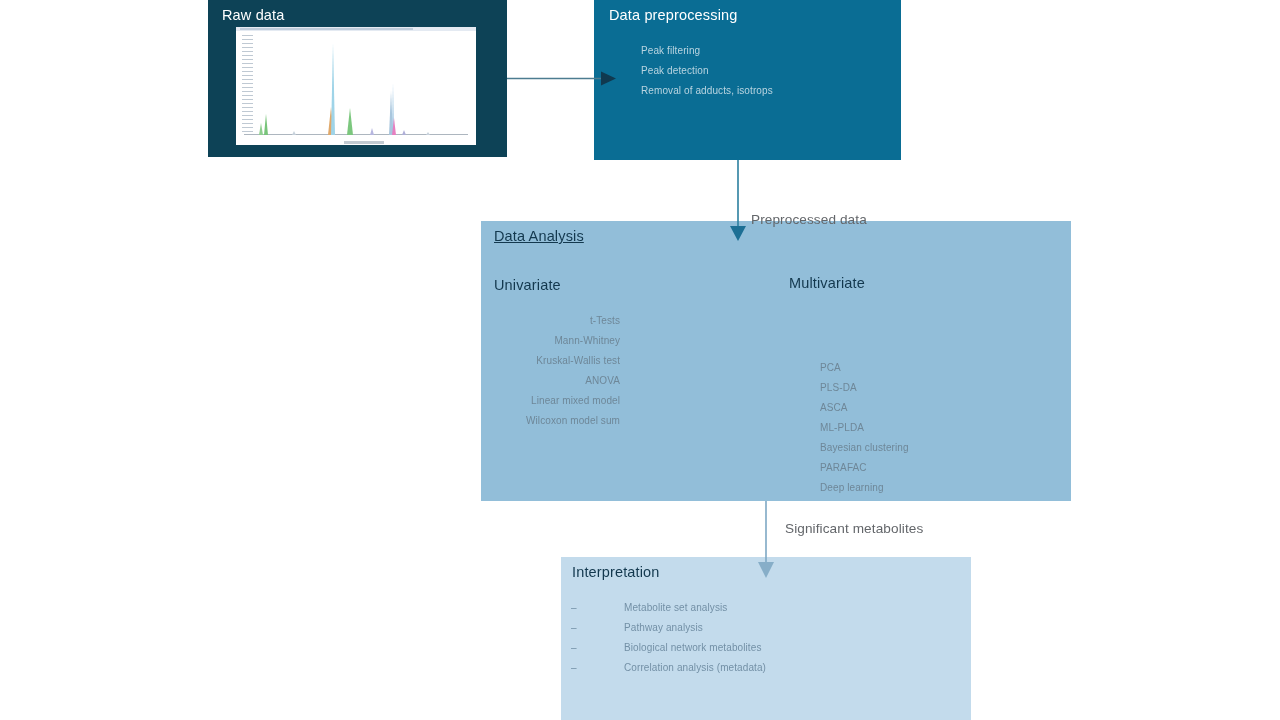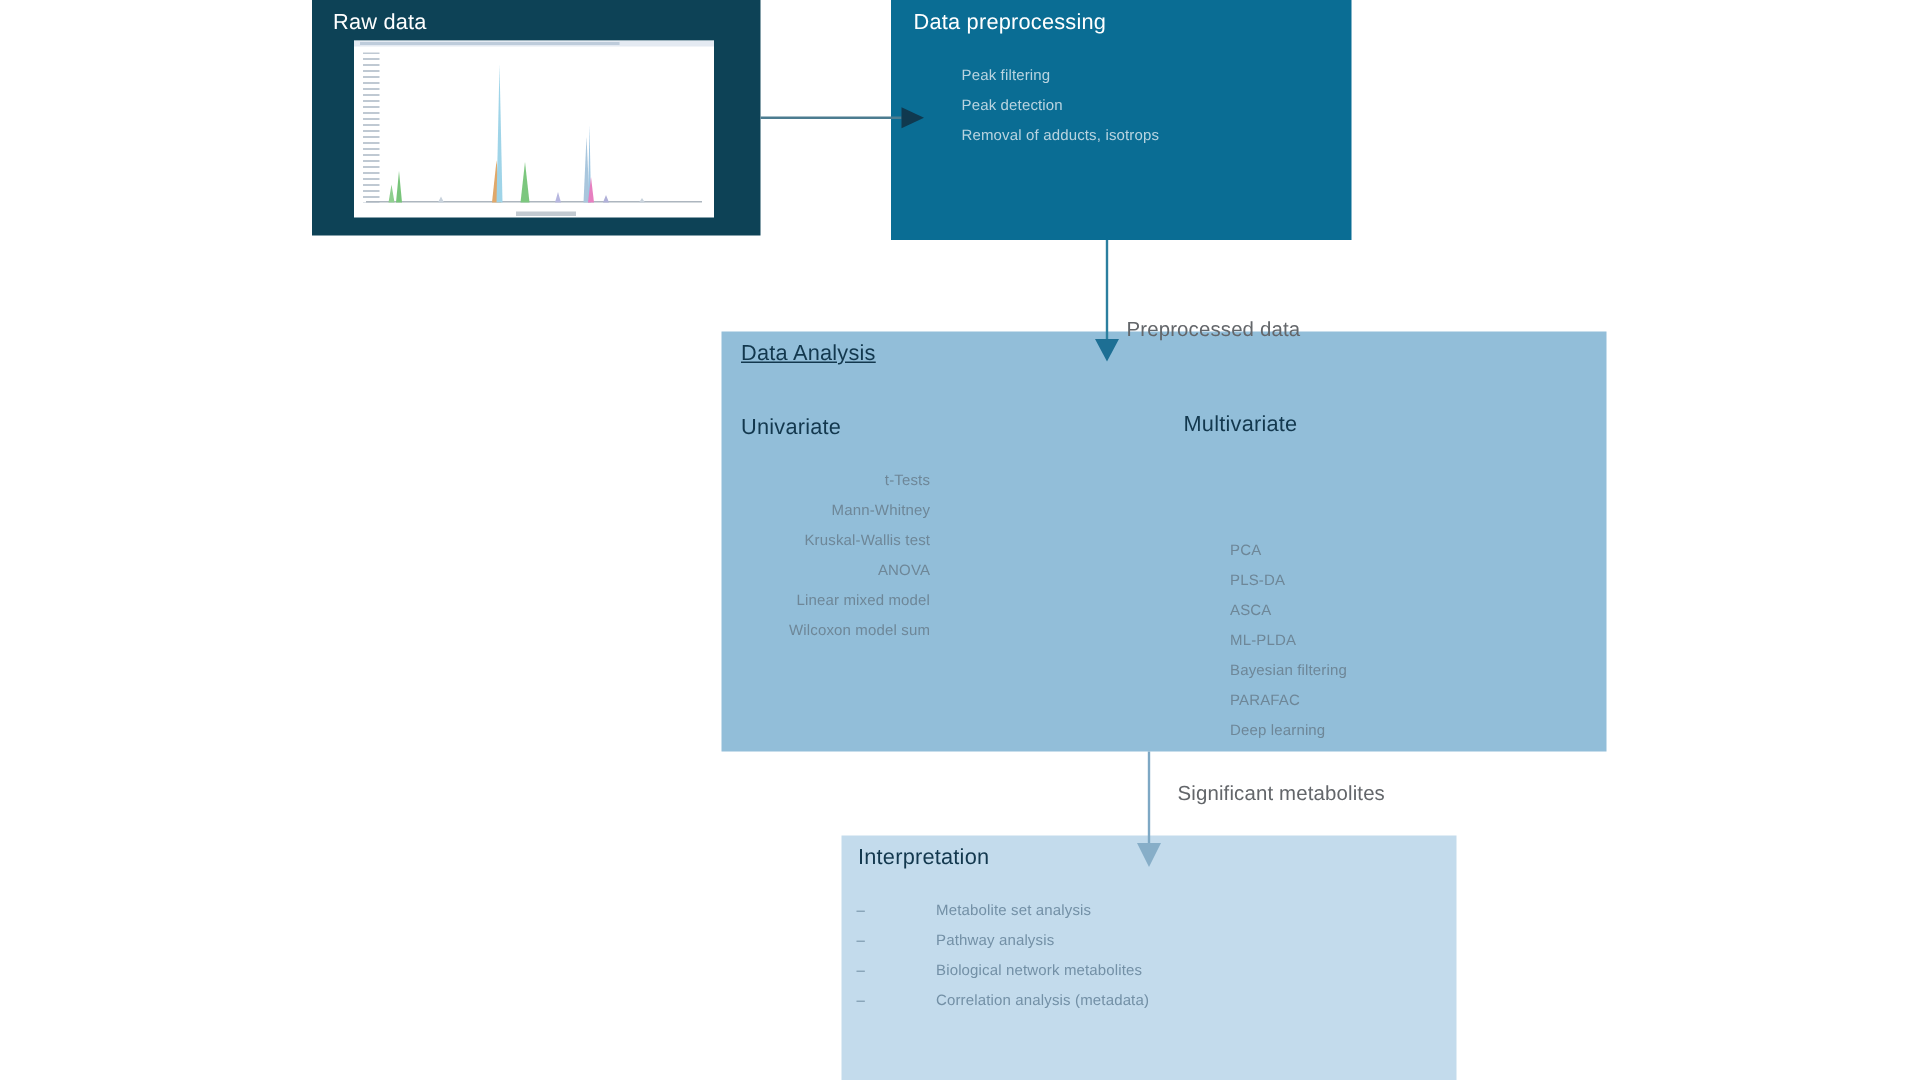--- a/index.html
+++ b/index.html
@@ -281,21 +281,21 @@
       <li>Linear mixed model</li>
       <li>Wilcoxon model sum</li>
     </ul>
 
   <div class="subhead" id="multivariate-head">Multivariate</div>
   <ul class="item-list" id="multivariate-items">
       <li>PCA</li>
       <li>PLS-DA</li>
       <li>ASCA</li>
       <li>ML-PLDA</li>
-      <li>Bayesian filtering</li>
+      <li>Bayesian clustering</li>
       <li>PARAFAC</li>
       <li>Deep learning</li>
     </ul>
 
   <div class="box" id="interpretation-box"></div>
   <div class="box-title-dark" id="interp-title">Interpretation</div>
   <ul class="item-list" id="interpretation-items">
       <li><span class="dash">–</span><span>Metabolite set analysis</span></li>
       <li><span class="dash">–</span><span>Pathway analysis</span></li>
       <li><span class="dash">–</span><span>Biological network metabolites</span></li>

